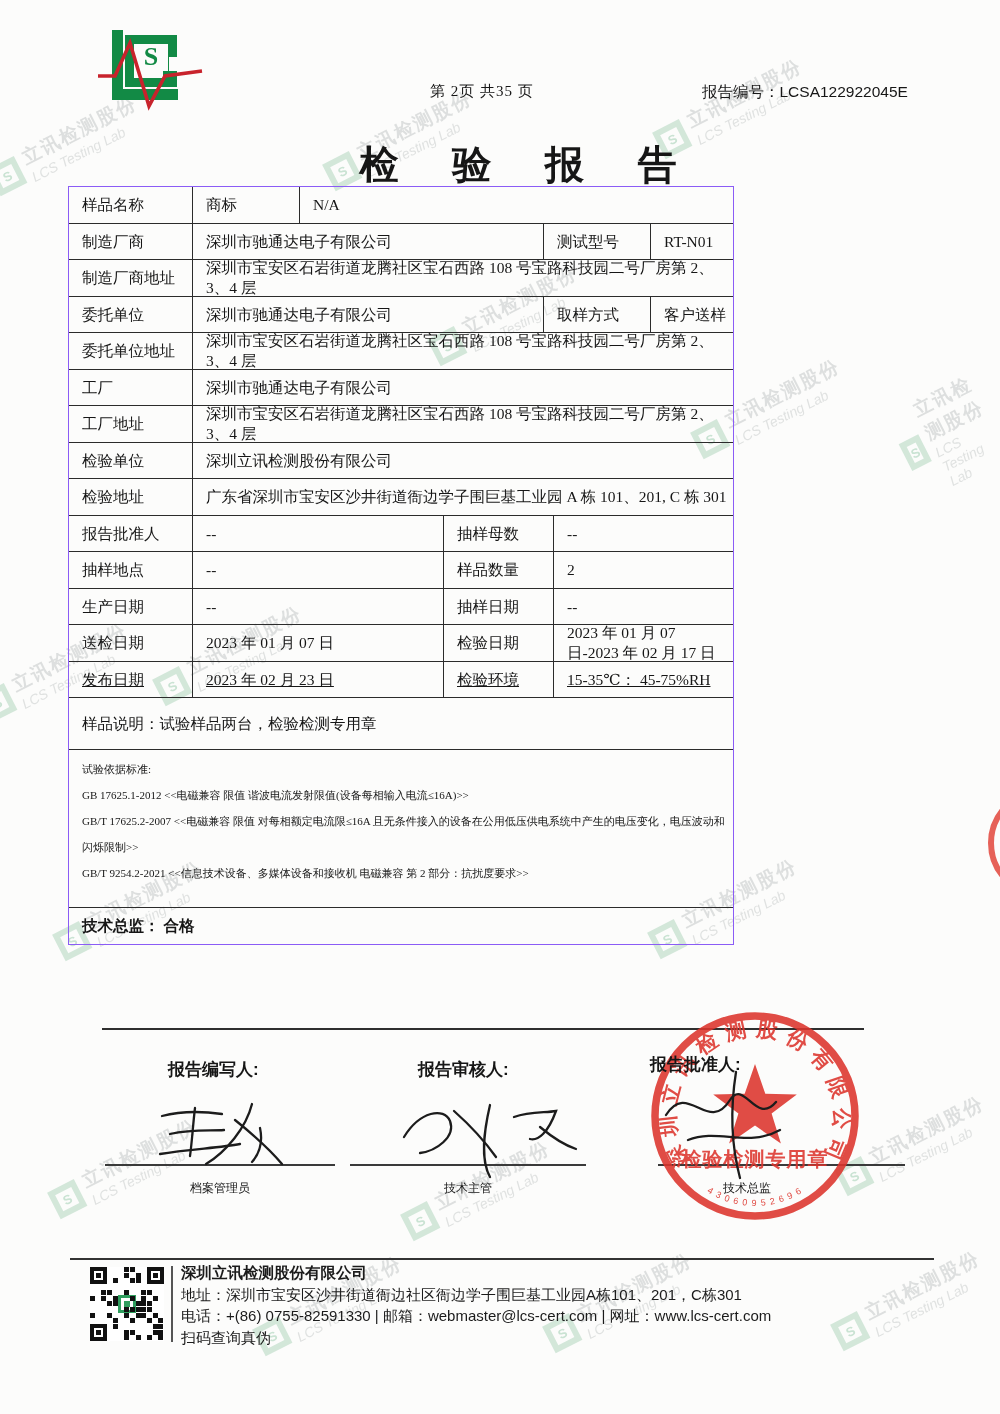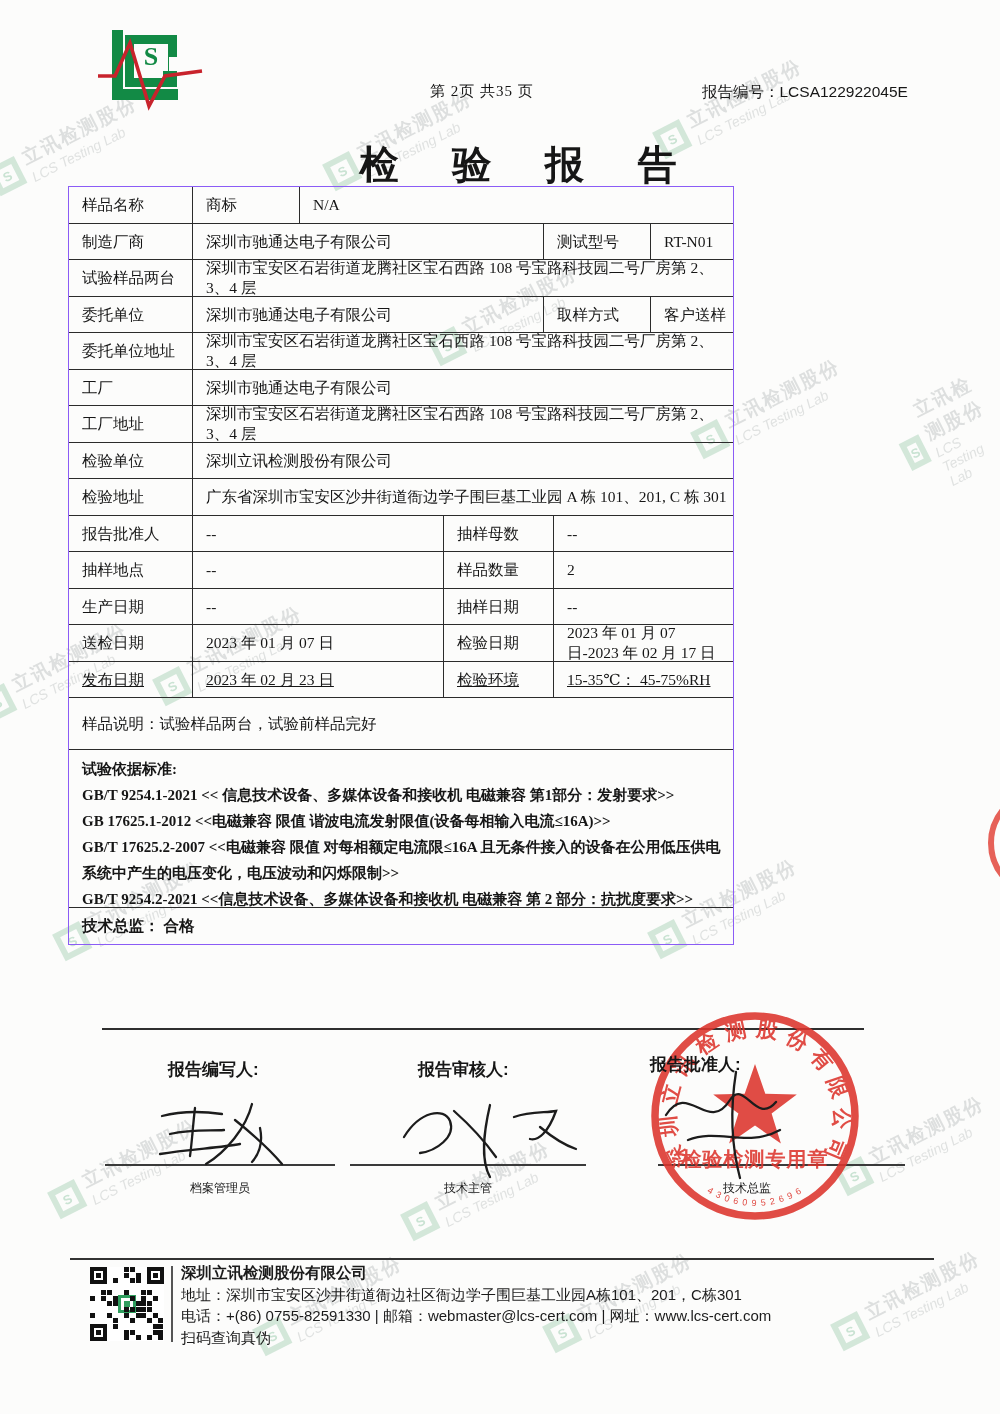--- a/index.html
+++ b/index.html
@@ -35,21 +35,21 @@
       box-sizing:border-box;z-index:2;background:transparent;}
   .trow{display:flex;border-bottom:1px solid #2b2b2b;box-sizing:border-box;}
   .trow:last-child{border-bottom:none;}
   .tcell{border-right:1px solid #2b2b2b;box-sizing:border-box;display:flex;align-items:center;
       padding:0 6px 0 13px;font-size:15.5px;line-height:1.25;}
   .tcell:last-child{border-right:none;}
   .tcell.grow{flex:1;}
   .tcell.block{display:block;padding-top:6px;}
   .tcell.block .tline{line-height:26px;}
   .tcell.bold{font-weight:bold;}
-  .tcell.stds .tline{font-weight:bold;font-size:15px;line-height:26px;}
+  .tcell.stds .tline{font-weight:normal;font-size:11px;line-height:26px;}
   
   .sig-rule{position:absolute;left:102px;top:1028px;width:762px;height:2px;background:#2f2f2f;z-index:2;}
   .sig-label{position:absolute;font-family:"Liberation Sans",sans-serif;font-weight:bold;
       font-size:17px;z-index:6;}
   .sig-line{position:absolute;height:2px;background:#3a3a3a;z-index:2;}
   .sig-role{position:absolute;font-family:"Liberation Sans",sans-serif;font-size:12px;z-index:6;
       transform:translateX(-50%);}
   .sig-svg{position:absolute;z-index:4;}
   .sig-svg path{stroke:#1c1c1c;stroke-width:2.3;fill:none;stroke-linecap:round;}
   
@@ -212,21 +212,21 @@
         <div class="tcell" style="width: 107px;">商标</div>
         <div class="tcell grow">N/A</div>
       </div>
       <div class="trow" style="height: 36.5px;">
         <div class="tcell" style="width: 124px;">制造厂商</div>
         <div class="tcell" style="width: 351px;">深圳市驰通达电子有限公司</div>
         <div class="tcell" style="width: 107px;">测试型号</div>
         <div class="tcell grow">RT-N01</div>
       </div>
       <div class="trow" style="height: 36.5px;">
-        <div class="tcell" style="width: 124px;">试验样品两台</div>
+        <div class="tcell" style="width: 124px;">制造厂商地址</div>
         <div class="tcell grow">深圳市宝安区石岩街道龙腾社区宝石西路 108 号宝路科技园二号厂房第 2、3、4 层</div>
       </div>
       <div class="trow" style="height: 36.5px;">
         <div class="tcell" style="width: 124px;">委托单位</div>
         <div class="tcell" style="width: 351px;">深圳市驰通达电子有限公司</div>
         <div class="tcell" style="width: 107px;">取样方式</div>
         <div class="tcell grow">客户送样</div>
       </div>
       <div class="trow" style="height: 36.5px;">
         <div class="tcell" style="width: 124px;">委托单位地址</div>
@@ -272,26 +272,25 @@
         <div class="tcell" style="width: 110px;">检验日期</div>
         <div class="tcell grow">2023 年 01 月 07 日-2023 年 02 月 17 日</div>
       </div>
       <div class="trow" style="height: 36.5px; text-decoration: underline;">
         <div class="tcell" style="width: 124px;">发布日期</div>
         <div class="tcell" style="width: 251px;">2023 年 02 月 23 日</div>
         <div class="tcell" style="width: 110px;">检验环境</div>
         <div class="tcell grow">15-35℃： 45-75%RH</div>
       </div>
       <div class="trow" style="height: 52px;">
-        <div class="tcell grow">样品说明：试验样品两台，试验前样品完好</div>
+        <div class="tcell grow">样品说明：试验样品两台，检验检测专用章</div>
       </div>
       <div class="trow" style="height: 158px;">
         <div class="tcell grow block stds">
           <div class="tline">试验依据标准:</div>
-          <div class="tline">GB/T 9254.1-2021 &lt;&lt; 信息技术设备、多媒体设备和接收机 电磁兼容 第1部分：发射要求&gt;&gt;</div>
           <div class="tline">GB 17625.1-2012 &lt;&lt;电磁兼容 限值 谐波电流发射限值(设备每相输入电流≤16A)&gt;&gt;</div>
           <div class="tline">GB/T 17625.2-2007 &lt;&lt;电磁兼容 限值 对每相额定电流限≤16A 且无条件接入的设备在公用低压供电系统中产生的电压变化，电压波动和闪烁限制&gt;&gt;</div>
           <div class="tline">GB/T 9254.2-2021 &lt;&lt;信息技术设备、多媒体设备和接收机 电磁兼容 第 2 部分：抗扰度要求&gt;&gt;</div>
         </div>
       </div>
       <div class="trow" style="height: 36px;">
         <div class="tcell grow bold">技术总监：  合格</div>
       </div>
     </div>
 

